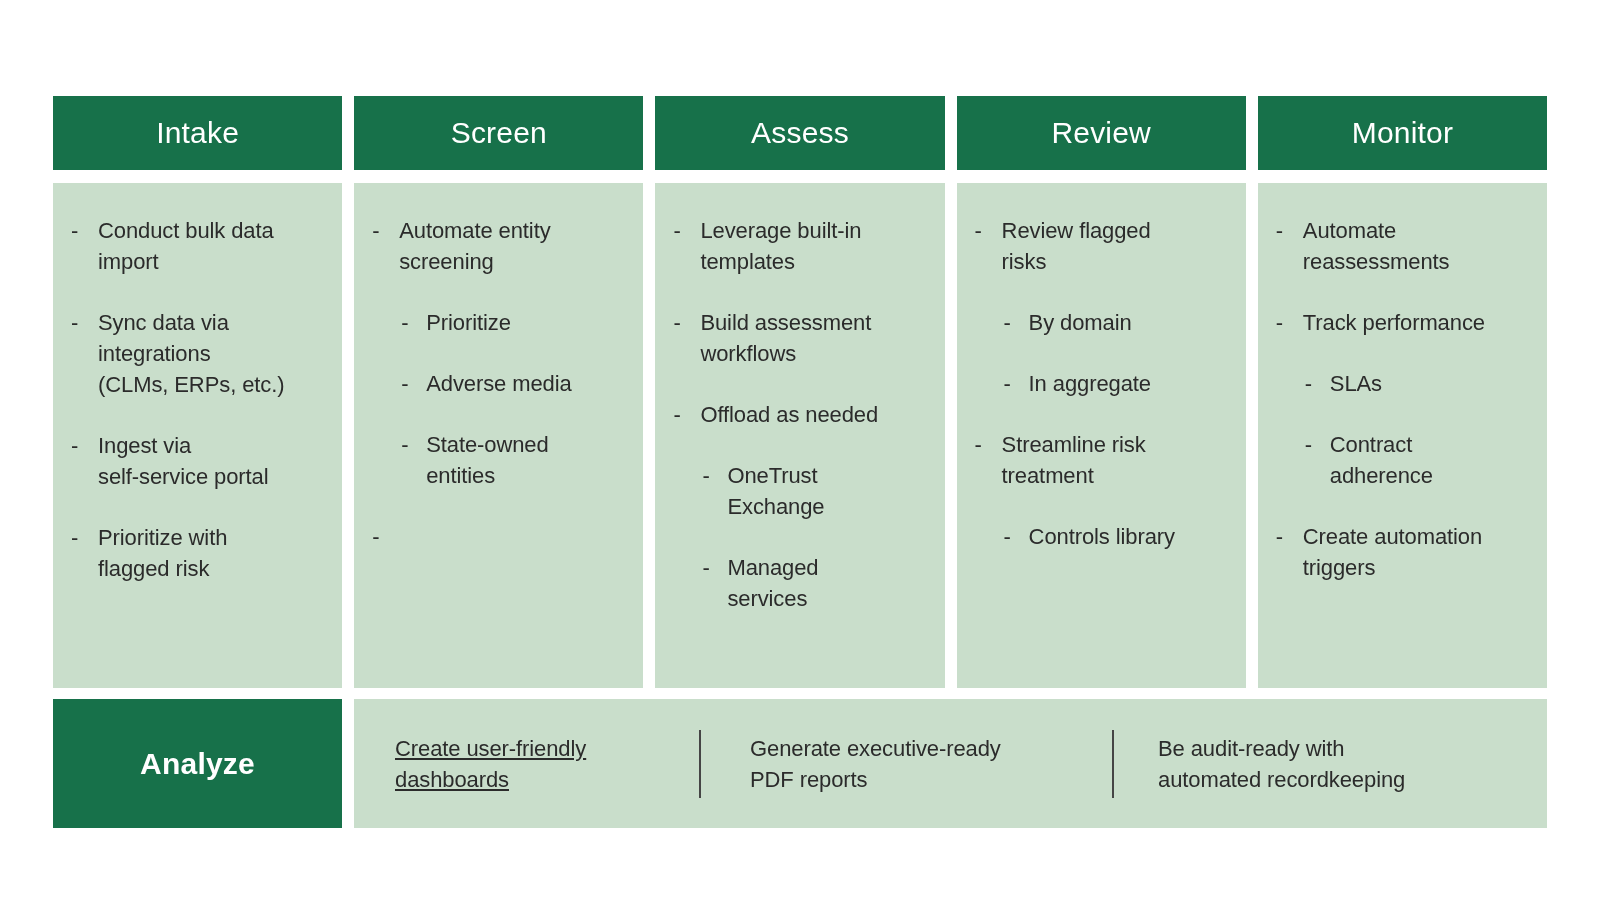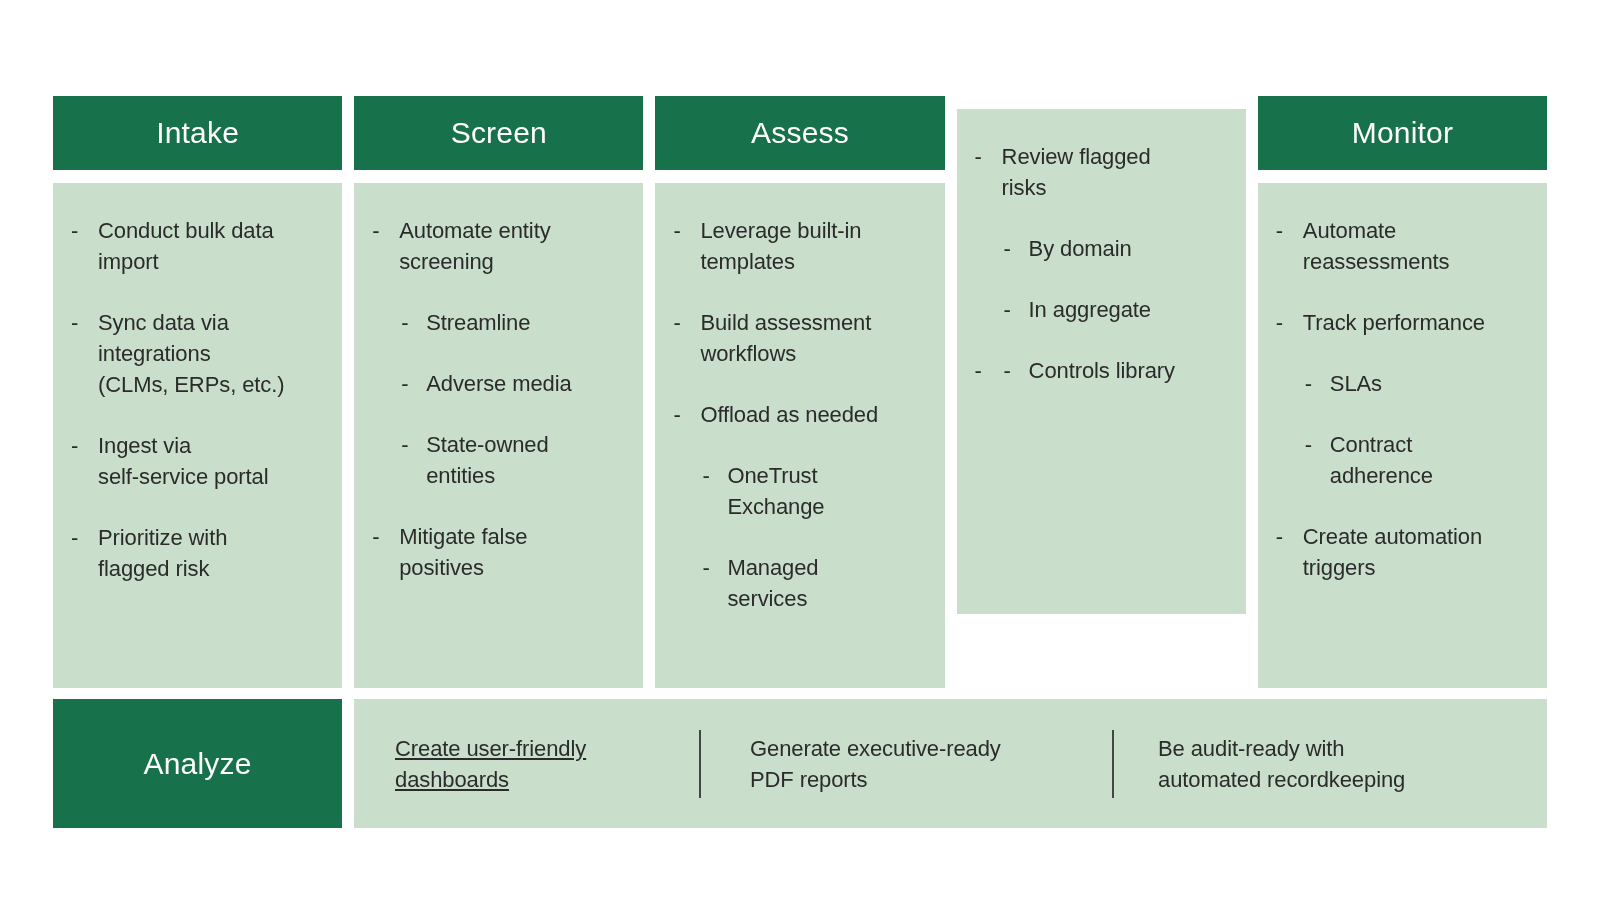--- a/index.html
+++ b/index.html
@@ -46,20 +46,21 @@
   .item.sub .dash { left: 47px; }
 
   .bottom-row { display: flex; gap: 12px; margin-top: 11px; height: 129px; }
   .analyze-box {
     flex: 0 0 289px;
     background: var(--header-bg, #17714a);
     color: var(--header-text, #ffffff);
     font-size: 30px;
     display: flex; align-items: center; justify-content: center;
     letter-spacing: 0.2px;
+    font-weight: bold;
   }
   .summary-box {
     flex: 1 1 auto;
     background: var(--body-bg, #c9decb);
     display: flex; align-items: stretch;
   }
   .summary-sec {
     display: flex; align-items: center;
     font-size: 22px;
     line-height: 31px;
@@ -93,49 +94,50 @@
 self-service portal</span></div>
             <div class="item"><span class="dash">-</span><span class="txt">Prioritize with
 flagged risk</span></div>
           </div>
         </div>
         <div class="column">
           <div class="header-box">Screen</div>
           <div class="body-box">
             <div class="item"><span class="dash">-</span><span class="txt">Automate entity
 screening</span></div>
-            <div class="item sub"><span class="dash">-</span><span class="txt">Streamline</span></div>
+            <div class="item sub"><span class="dash">-</span><span class="txt">Prioritize</span></div>
             <div class="item sub"><span class="dash">-</span><span class="txt">Adverse media</span></div>
             <div class="item sub"><span class="dash">-</span><span class="txt">State-owned
 entities</span></div>
-            <div class="item"><span class="dash">-</span><span class="txt">Mitigate false
-positives</span></div>
+            <div class="item"><span class="dash">-</span></div>
           </div>
         </div>
         <div class="column">
           <div class="header-box">Assess</div>
           <div class="body-box">
             <div class="item"><span class="dash">-</span><span class="txt">Leverage built-in
 templates</span></div>
             <div class="item"><span class="dash">-</span><span class="txt">Build assessment
 workflows</span></div>
             <div class="item"><span class="dash">-</span><span class="txt">Offload as needed</span></div>
             <div class="item sub"><span class="dash">-</span><span class="txt">OneTrust
 Exchange</span></div>
             <div class="item sub"><span class="dash">-</span><span class="txt">Managed
 services</span></div>
           </div>
         </div>
         <div class="column">
+          <div class="header-box">Review</div>
           <div class="body-box">
             <div class="item"><span class="dash">-</span><span class="txt">Review flagged
 risks</span></div>
             <div class="item sub"><span class="dash">-</span><span class="txt">By domain</span></div>
             <div class="item sub"><span class="dash">-</span><span class="txt">In aggregate</span></div>
-            <div class="item"><span class="dash">-</span></div>
+            <div class="item"><span class="dash">-</span><span class="txt">Streamline risk
+treatment</span></div>
             <div class="item sub"><span class="dash">-</span><span class="txt">Controls library</span></div>
           </div>
         </div>
         <div class="column">
           <div class="header-box">Monitor</div>
           <div class="body-box">
             <div class="item"><span class="dash">-</span><span class="txt">Automate
 reassessments</span></div>
             <div class="item"><span class="dash">-</span><span class="txt">Track performance</span></div>
             <div class="item sub"><span class="dash">-</span><span class="txt">SLAs</span></div>

